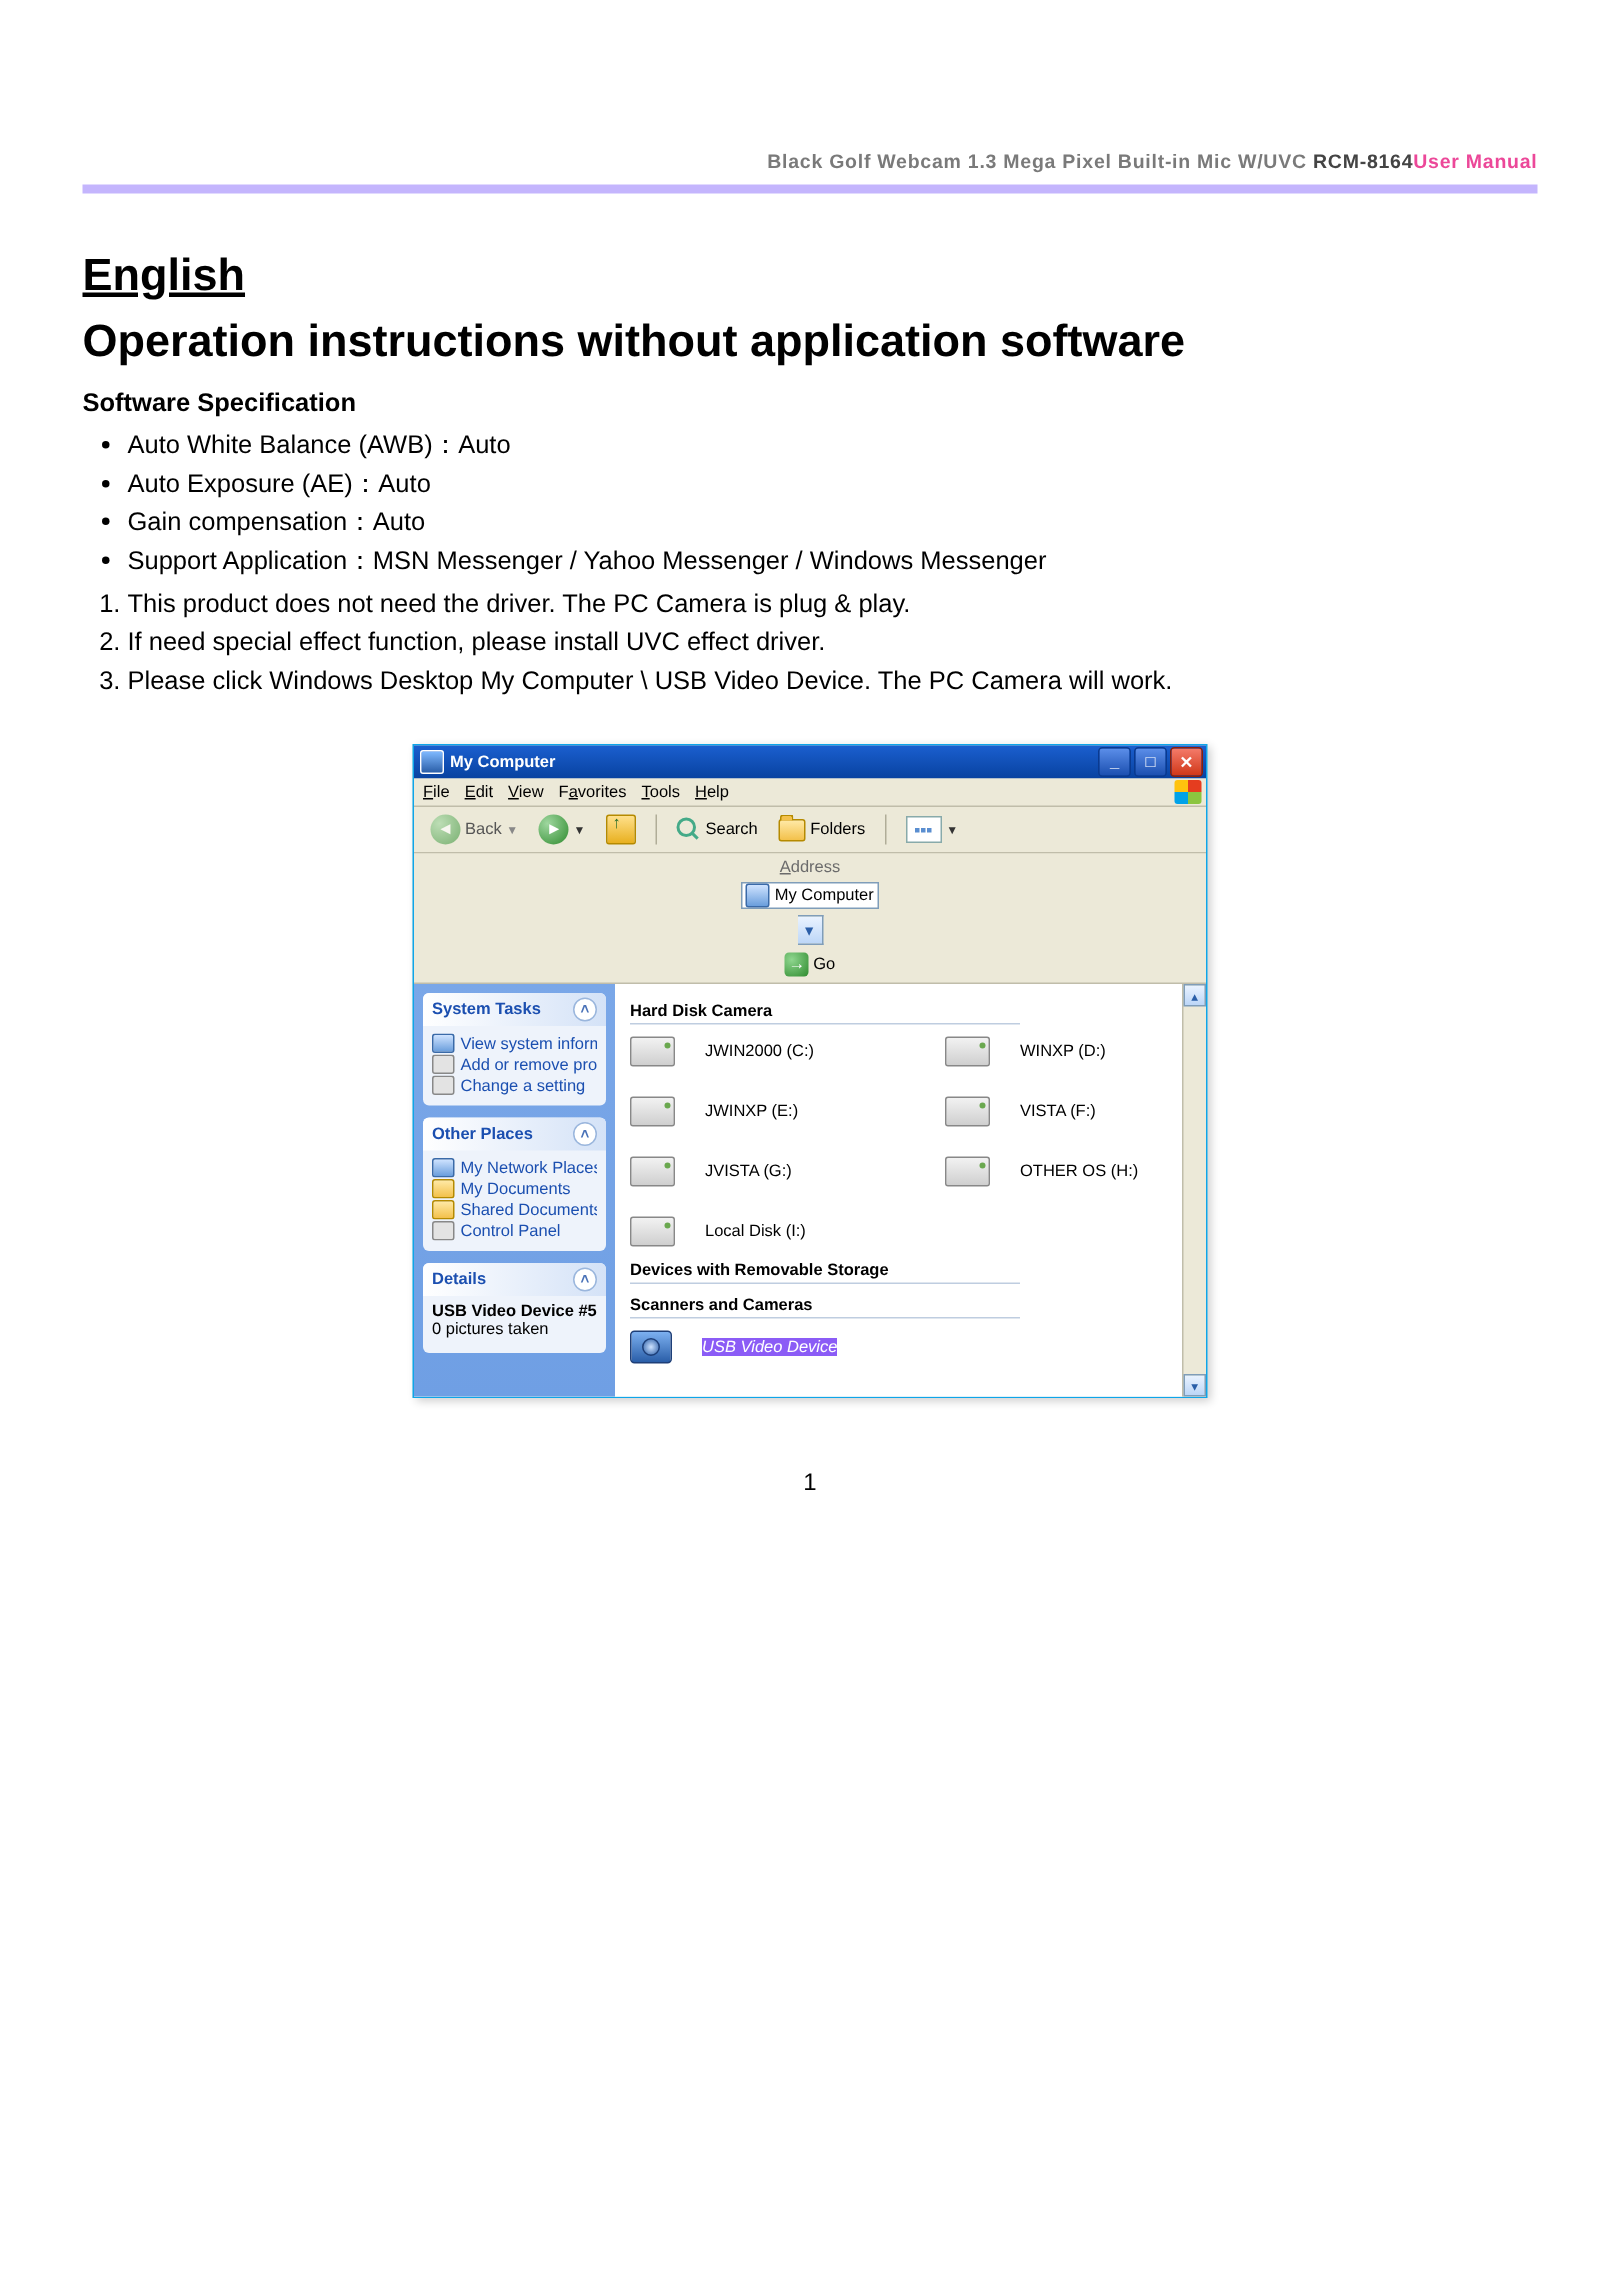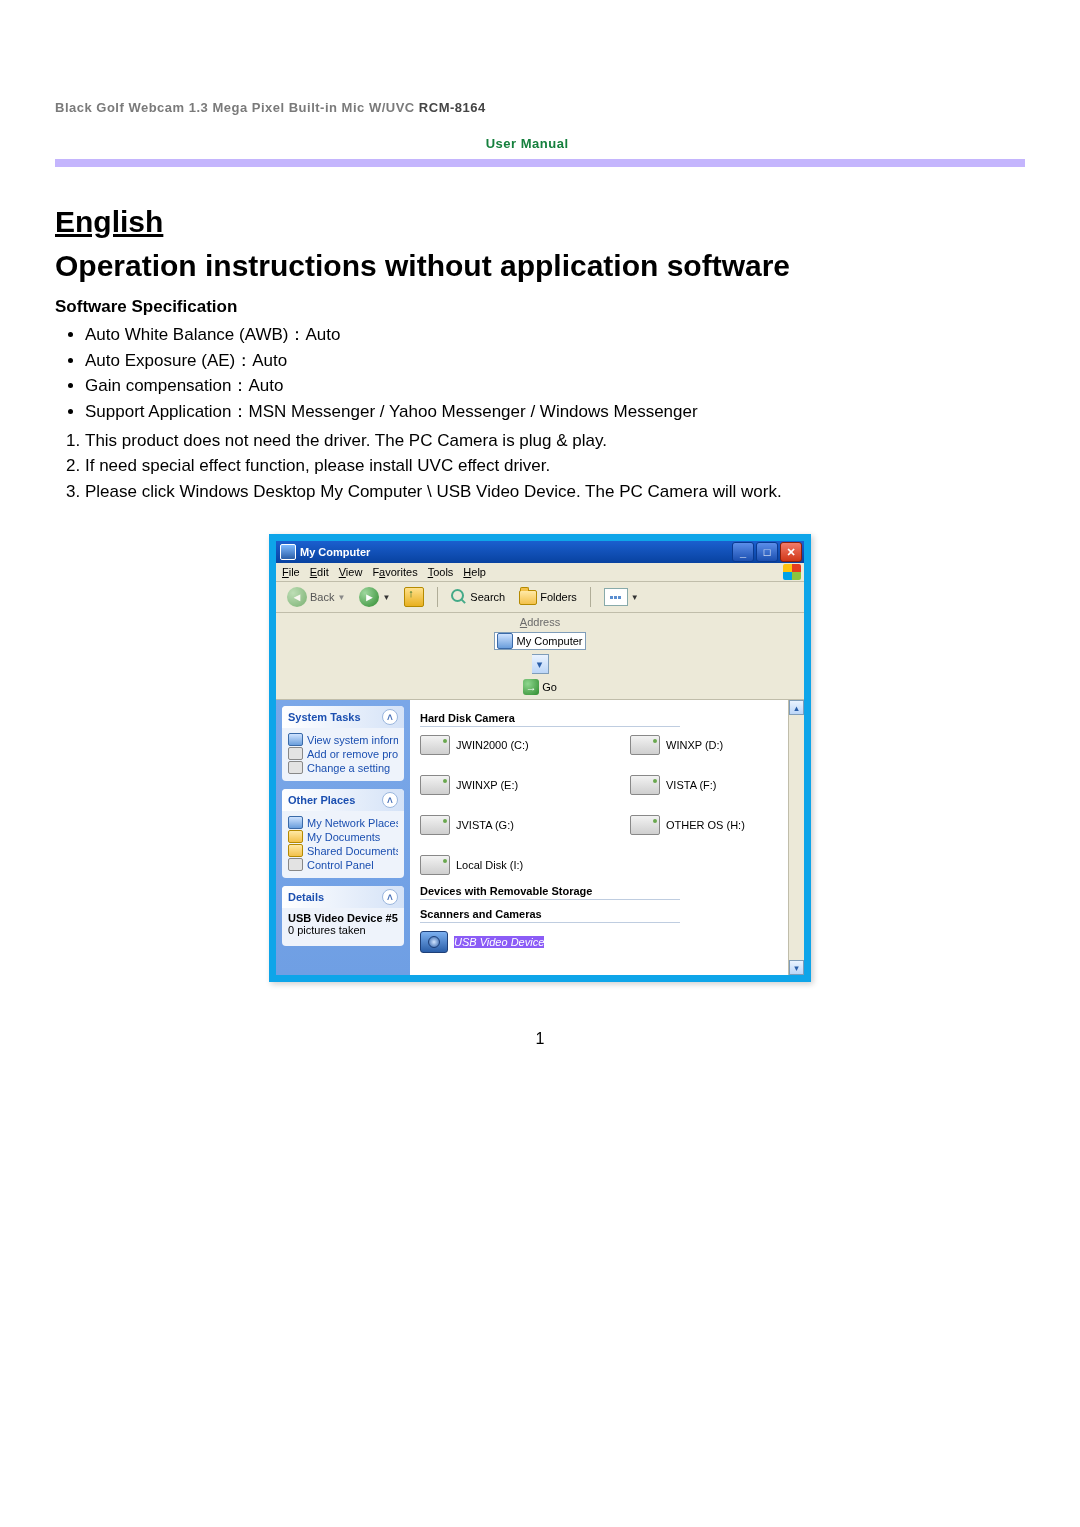--- a/index.html
+++ b/index.html
@@ -9,30 +9,30 @@
     font-family: Arial, Helvetica, sans-serif;
     color: #000;
     width: 1080px;
   }
   .page {
     padding: 100px 55px 40px 55px;
     box-sizing: border-box;
   }
   .header-line {
     display: flex;
-    justify-content: flex-start;
+    justify-content: flex-end;
     font-size: 13px;
     font-weight: bold;
     color: #7a7a7a;
     letter-spacing: 0.5px;
     padding-bottom: 8px;
-    border-bottom: 8px solid #c4b5fd;
+    border-bottom: 6px solid #c4b5fd;
   }
   .header-line .left span.model { color: #444; }
-  .header-line .right { color: #15803d; margin-top: 36px; }
+  .header-line .right { color: #ec4899; }
   h1.lang {
     font-size: 30px;
     font-weight: bold;
     text-decoration: underline;
     margin: 38px 0 8px 0;
   }
   h1.title {
     font-size: 30px;
     font-weight: bold;
     margin: 10px 0 14px 0;
@@ -45,21 +45,21 @@
   ul.bullets, ol.numbered {
     margin: 0 0 4px 0;
     padding-left: 30px;
     font-size: 17px;
     line-height: 1.45;
   }
   ul.bullets li, ol.numbered li { margin: 1px 0; }
   .screenshot {
     width: 528px;
     margin: 30px auto 0 auto;
-    border: 7px solid #0ea5e9;
+    border: 1px solid #0ea5e9;
     font-family: Tahoma, sans-serif;
     font-size: 11px;
     background: #ece9d8;
     box-shadow: 2px 2px 6px rgba(0,0,0,.2);
   }
   .titlebar {
     height: 22px;
     background: linear-gradient(to bottom,#1b5fcf,#0842a0);
     color: #fff;
     display: flex;
@@ -204,21 +204,21 @@
     background:#fff;
     padding: 8px 10px 12px 10px;
     position: relative;
   }
   .scroll-track{
     width:15px;background:#ece9d8;border-left:1px solid #c0bdaa;display:flex;flex-direction:column;justify-content:space-between;align-items:center;
   }
   .scroll-btn{width:15px;height:15px;background:linear-gradient(#eaf3ff,#bcd6f7);border:1px solid #7f9db9;box-sizing:border-box;display:flex;align-items:center;justify-content:center;font-size:9px;color:#2a5ea8;}
   .sec-title{font-weight:bold;color:#000;padding-bottom:2px;border-bottom:1px solid #bfcde0;margin:4px 0 8px 0;display:block;width:260px;}
   .drive-grid{display:flex;flex-wrap:wrap;gap:20px 70px;margin-bottom:10px;}
-  .drive{display:flex;align-items:center;gap:6px;width:140px;}
+  .drive{display:flex;align-items:center;gap:20px;width:140px;}
   .drive-icon{
     width:28px;height:18px;border:1px solid #888;border-radius:2px;background:linear-gradient(#f2f2f2,#cfcfcf);position:relative;
   }
   .drive-icon::after{content:"";position:absolute;right:2px;top:3px;width:4px;height:4px;background:#6aa84f;border-radius:50%;}
   .floppy-icon{width:24px;height:24px;background:#2e4e8a;border:1px solid #1a2f5a;position:relative;}
   .floppy-icon::before{content:"";position:absolute;left:4px;right:4px;bottom:3px;height:10px;background:#dce4f2;}
   .floppy-icon::after{content:"";position:absolute;left:8px;top:2px;width:8px;height:5px;background:#aac;}
   .cd-icon{width:24px;height:24px;border-radius:50%;background:radial-gradient(circle,#fff 0 20%,#d6d6d6 20% 55%,#bbb 55% 100%);border:1px solid #888;}
   .cam-icon{width:26px;height:20px;background:linear-gradient(#7cb0f0,#2a5ea8);border-radius:3px;border:1px solid #1e3f78;position:relative;}
   .cam-icon::before{content:"";position:absolute;left:7px;top:4px;width:10px;height:10px;border-radius:50%;background:radial-gradient(circle,#cfe3ff,#2a5ea8);border:1px solid #1e3f78;}

